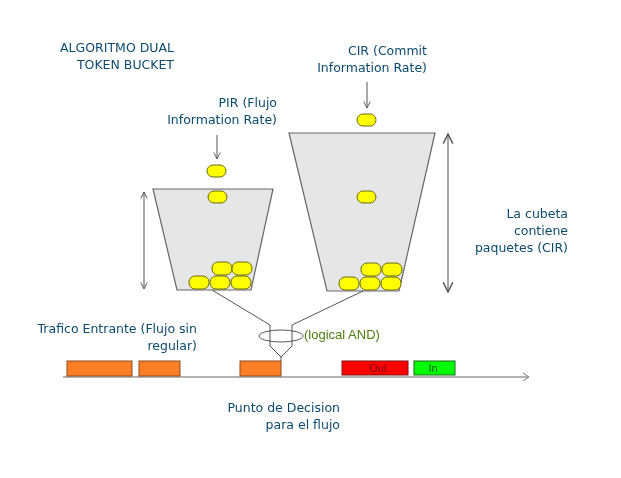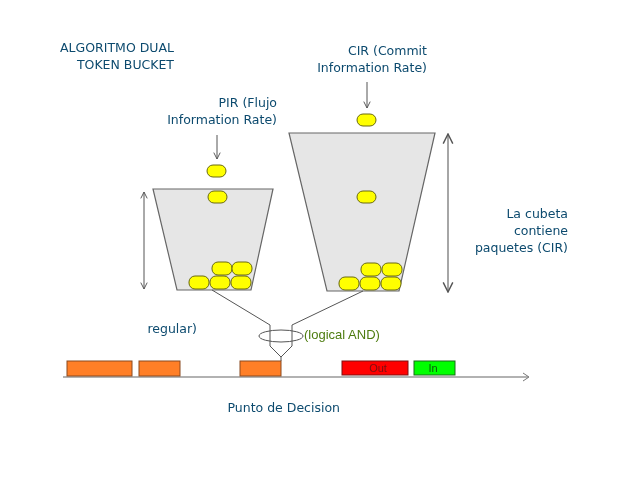--- a/index.html
+++ b/index.html
@@ -93,22 +93,24 @@
   </div>
 
 
   <div class="lbl" style="left:468px; top:181px; width:100px;margin-top:24px;">
     <div>La cubeta</div>
     <div>contiene</div>
     <div>paquetes (CIR)</div>
   </div>
 
   <div class="lbl" style="left:27px; top:320px; width:170px;">
+    <div>Trafico Entrante (Flujo sin</div>
     <div>regular)</div>
   </div>
 
   <div class="and-text" style="left:304px; top:327px;">(logical AND)</div>
 
 
   <div class="lbl" style="left:220px; top:399px; width:120px;">
     <div>Punto de Decision</div>
+    <div>para el flujo</div>
   </div>
 </div>
 
 </body></html>

